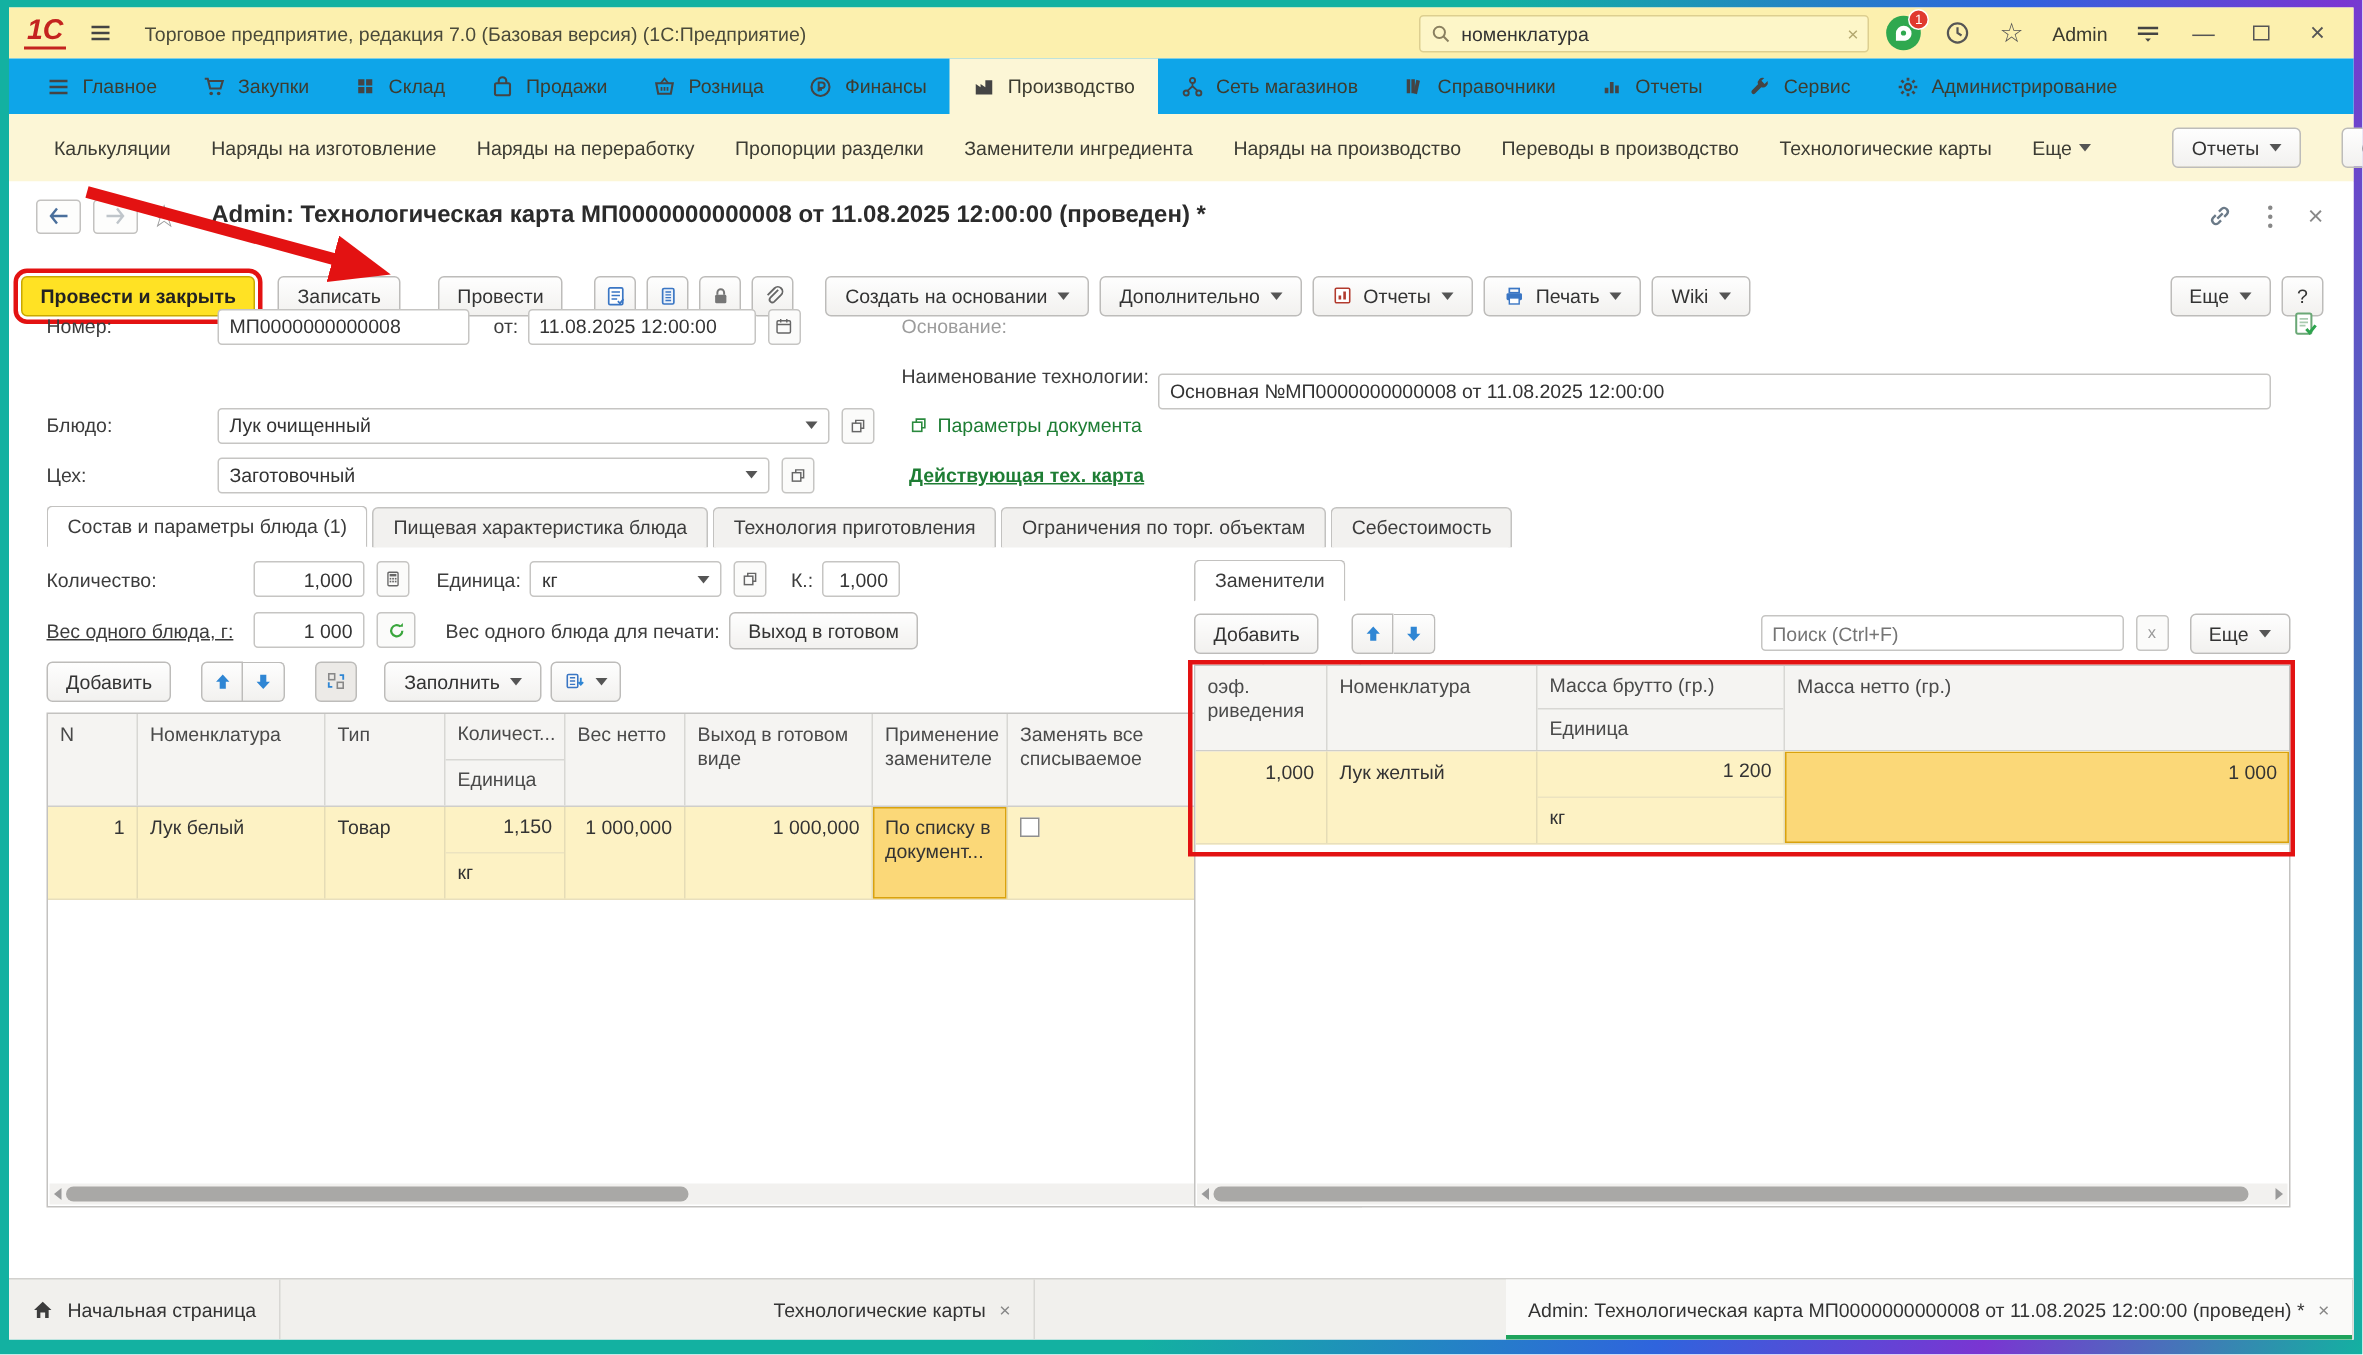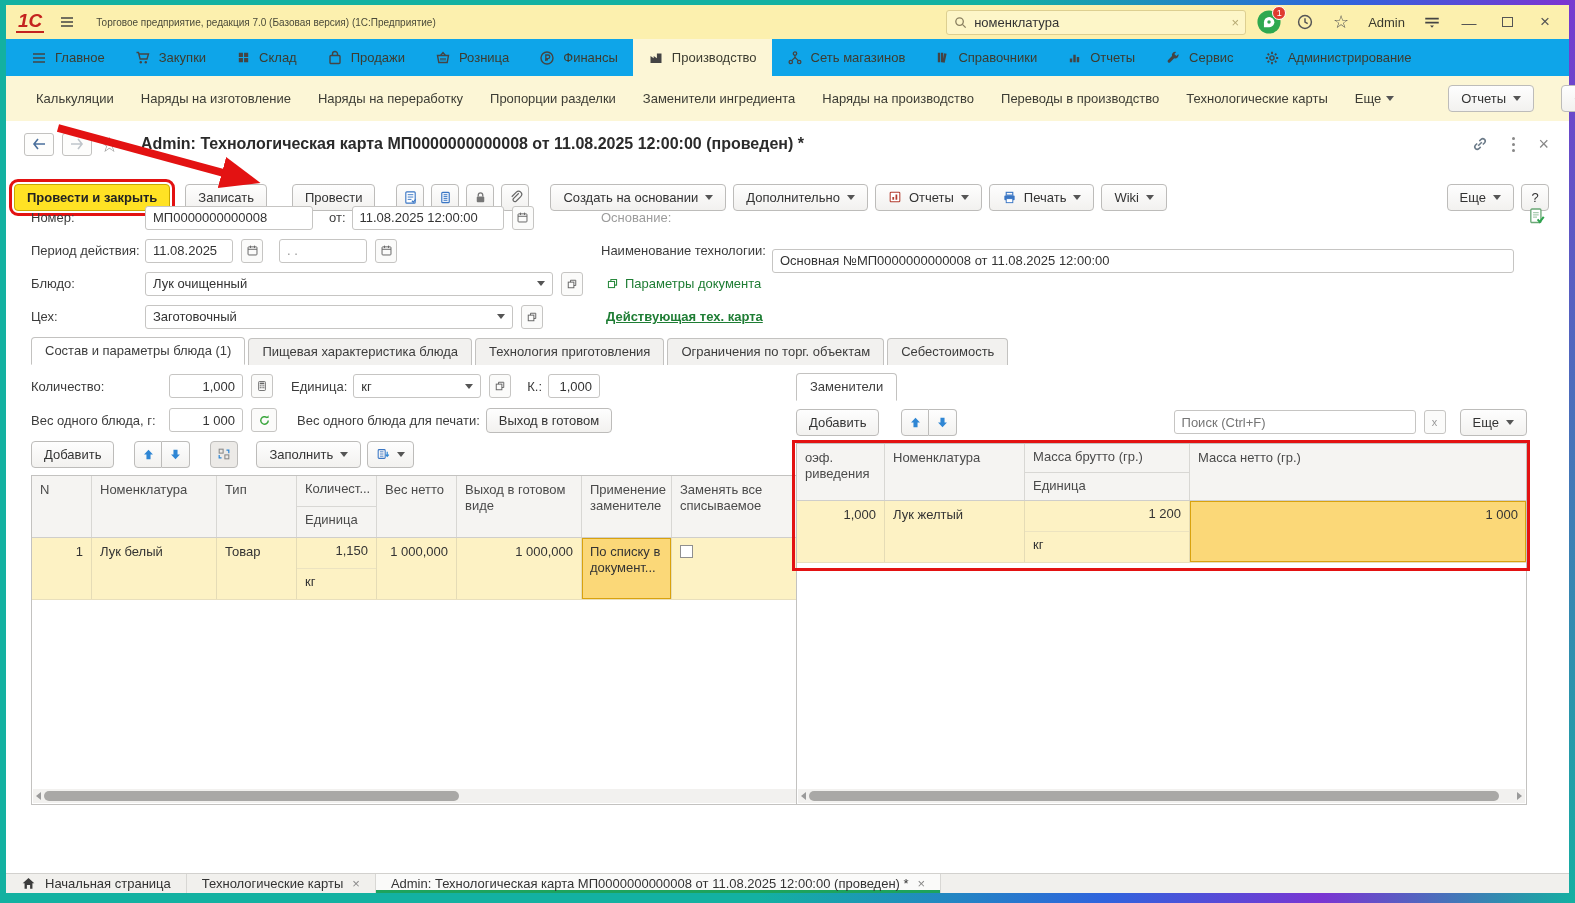--- a/index.html
+++ b/index.html
@@ -4,21 +4,21 @@
 <style>
   * { margin:0; padding:0; box-sizing:border-box; }
   html,body { width:1575px; height:903px; overflow:hidden; font-family:"Liberation Sans", sans-serif; font-size:13px; color:#333; }
   .frame { position:relative; width:1575px; height:903px;
     background:linear-gradient(105deg,#13b1a1 0%,#13b1a1 55%,#2f64dd 74%,#7a35d2 86%,#13b1a1 100%); }
   .window { position:absolute; left:6px; top:5px; width:1563px; height:888px; display:flex; flex-direction:column; background:#fff; }
 
   
   .titlebar { height:34px; background:#fcf0ae; display:flex; align-items:center; padding:0 10px; gap:10px; flex:0 0 auto; }
   .logo1c { color:#c4231f; font-weight:bold; font-size:19px; font-style:italic; line-height:1; border-bottom:2px solid #c4231f; padding:0 2px 1px 2px; }
-  .win-title { font-size:10px; color:#4a4a3a; margin-left:6px; }
+  .win-title { font-size:13px; color:#4a4a3a; margin-left:6px; }
   .tsearch { margin-left:auto; width:300px; height:25px; background:#fdf6c8; border:1px solid #ddcf90; border-radius:3px; display:flex; align-items:center; padding:0 6px; gap:6px; }
   .tsearch input { border:none; background:transparent; outline:none; flex:1; font-size:13px; color:#333; font-family:"Liberation Sans",sans-serif; }
   .tsearch .clr { color:#b4a870; font-size:13px; cursor:pointer; }
   .ticon { display:flex; align-items:center; justify-content:center; width:26px; height:26px; }
   .notif { position:relative; width:26px; height:26px; }
   .badge { position:absolute; top:-3px; right:-4px; min-width:14px; height:14px; background:#e03a2f; color:#fff; font-size:9px; border-radius:7px; display:flex; align-items:center; justify-content:center; border:1px solid #fff; }
   .admin { font-size:13px; color:#3a3a2e; padding:0 4px; }
   .wbtn { width:28px; height:24px; display:flex; align-items:center; justify-content:center; color:#555; font-size:15px; }
   .maxsq { width:11px; height:10px; border:1.5px solid #555; }
 
@@ -76,21 +76,21 @@
   .selcell { background:#fbd878; box-shadow:inset 0 0 0 1px #d9a20e; }
   .cbx { width:13px; height:13px; border:1px solid #8f8f8f; background:#fff; margin-top:1px; }
   .hscroll { position:absolute; left:1px; right:1px; bottom:1px; height:14px; background:#f2f1ef; display:flex; align-items:center; }
   .harrow { width:0; height:0; border-top:4px solid transparent; border-bottom:4px solid transparent; margin:0 3px; }
   .harrow.l { border-right:5px solid #9a9a9a; }
   .harrow.r { border-left:5px solid #9a9a9a; }
   .hthumb { height:10px; background:#a9a8a6; border-radius:5px; }
   .redbox { position:absolute; border:3px solid #e31212; pointer-events:none; z-index:30; }
 
   
-  .bottombar { height:20px; background:#f1f0ed; border-top:1px solid #d2d1ce; display:flex; align-items:stretch; flex:0 0 auto; }
+  .bottombar { height:41px; background:#f1f0ed; border-top:1px solid #d2d1ce; display:flex; align-items:stretch; flex:0 0 auto;justify-content:space-between; }
   .btab { display:flex; align-items:center; gap:9px; padding:0 15px; border-right:1px solid #d8d7d4; font-size:13px; color:#333; cursor:pointer; white-space:nowrap; }
   .btab.active { background:#fafaf9; box-shadow:inset 0 -3px 0 #1ea35c; }
   .btab .x { color:#888; font-size:13px; }
 
   svg { display:block; }
 </style>
 </head>
 <body>
 
 <div class="frame">
@@ -356,37 +356,20 @@
       <button class="btn ibtn">
             <span>?</span>
           </button>
     </div>
 
     <div class="frow" style="left:25px; top:84px;">
       <span class="lbl" style="width:108px;">Номер:</span>
       <span class="fld" style="width:168px;">МП0000000000008</span>
       <span class="lbl" style="margin-left:10px;">от:</span>
       <span class="fld" style="width:152px;">11.08.2025 12:00:00</span>
-      <span class="sq">
-        <svg width="13" height="13" viewBox="0 0 16 16">
-              <rect x="2.5" y="3.5" width="11" height="10" rx="1" fill="none" stroke="#666" stroke-width="1.2"></rect>
-              <path d="M2.5 6.5h11M5.5 2v3M10.5 2v3" stroke="#666" stroke-width="1.2"></path>
-            </svg>
-      </span>
-    </div>
-    <div class="frow" style="left:25px; top:117px;">
-      <span class="lbl" style="width:108px;">Период действия:</span>
-      <span class="fld" style="width:88px;">11.08.2025</span>
-      <span class="sq">
-        <svg width="13" height="13" viewBox="0 0 16 16">
-              <rect x="2.5" y="3.5" width="11" height="10" rx="1" fill="none" stroke="#666" stroke-width="1.2"></rect>
-              <path d="M2.5 6.5h11M5.5 2v3M10.5 2v3" stroke="#666" stroke-width="1.2"></path>
-            </svg>
-      </span>
-      <span class="fld" style="width:88px; margin-left:10px; color:#999;">. .</span>
       <span class="sq">
         <svg width="13" height="13" viewBox="0 0 16 16">
               <rect x="2.5" y="3.5" width="11" height="10" rx="1" fill="none" stroke="#666" stroke-width="1.2"></rect>
               <path d="M2.5 6.5h11M5.5 2v3M10.5 2v3" stroke="#666" stroke-width="1.2"></path>
             </svg>
       </span>
     </div>
     <div class="frow" style="left:25px; top:150px;">
       <span class="lbl" style="width:108px;">Блюдо:</span>
       <span class="fld" style="width:408px; justify-content:space-between;">
@@ -479,21 +462,21 @@
         <span class="sq">
           <svg width="12" height="12" viewBox="0 0 16 16">
                 <rect x="3" y="5.5" width="7.5" height="7.5" fill="none" stroke="#666" stroke-width="1.3"></rect>
                 <path d="M6 5.5V3h7v7h-2.5" fill="none" stroke="#666" stroke-width="1.3"></path>
               </svg>
         </span>
         <span class="lbl" style="margin-left:10px;">К.:</span>
         <span class="fld num" style="width:52px;">1,000</span>
       </div>
       <div class="prow" style="top:34px;">
-        <span class="lbl" style="width:132px;">Вес одного блюда, г:</span>
+        <span class="lbl" style="width:132px;text-decoration:underline;">Вес одного блюда, г:</span>
         <span class="fld num" style="width:74px;">1 000</span>
         <span class="sq" style="width:26px;">
           <svg width="13" height="13" viewBox="0 0 16 16">
                 <path d="M12.6 8a4.6 4.6 0 1 1-1.6-3.5" fill="none" stroke="#3aa63d" stroke-width="1.8"></path>
                 <path d="M13 1.6v3.2H9.8z" fill="#3aa63d"></path>
               </svg>
         </span>
         <span class="lbl" style="margin-left:14px;">Вес одного блюда для печати:</span>
         <button class="btn" style="height:25px;">
               <span>Выход в готовом</span>

